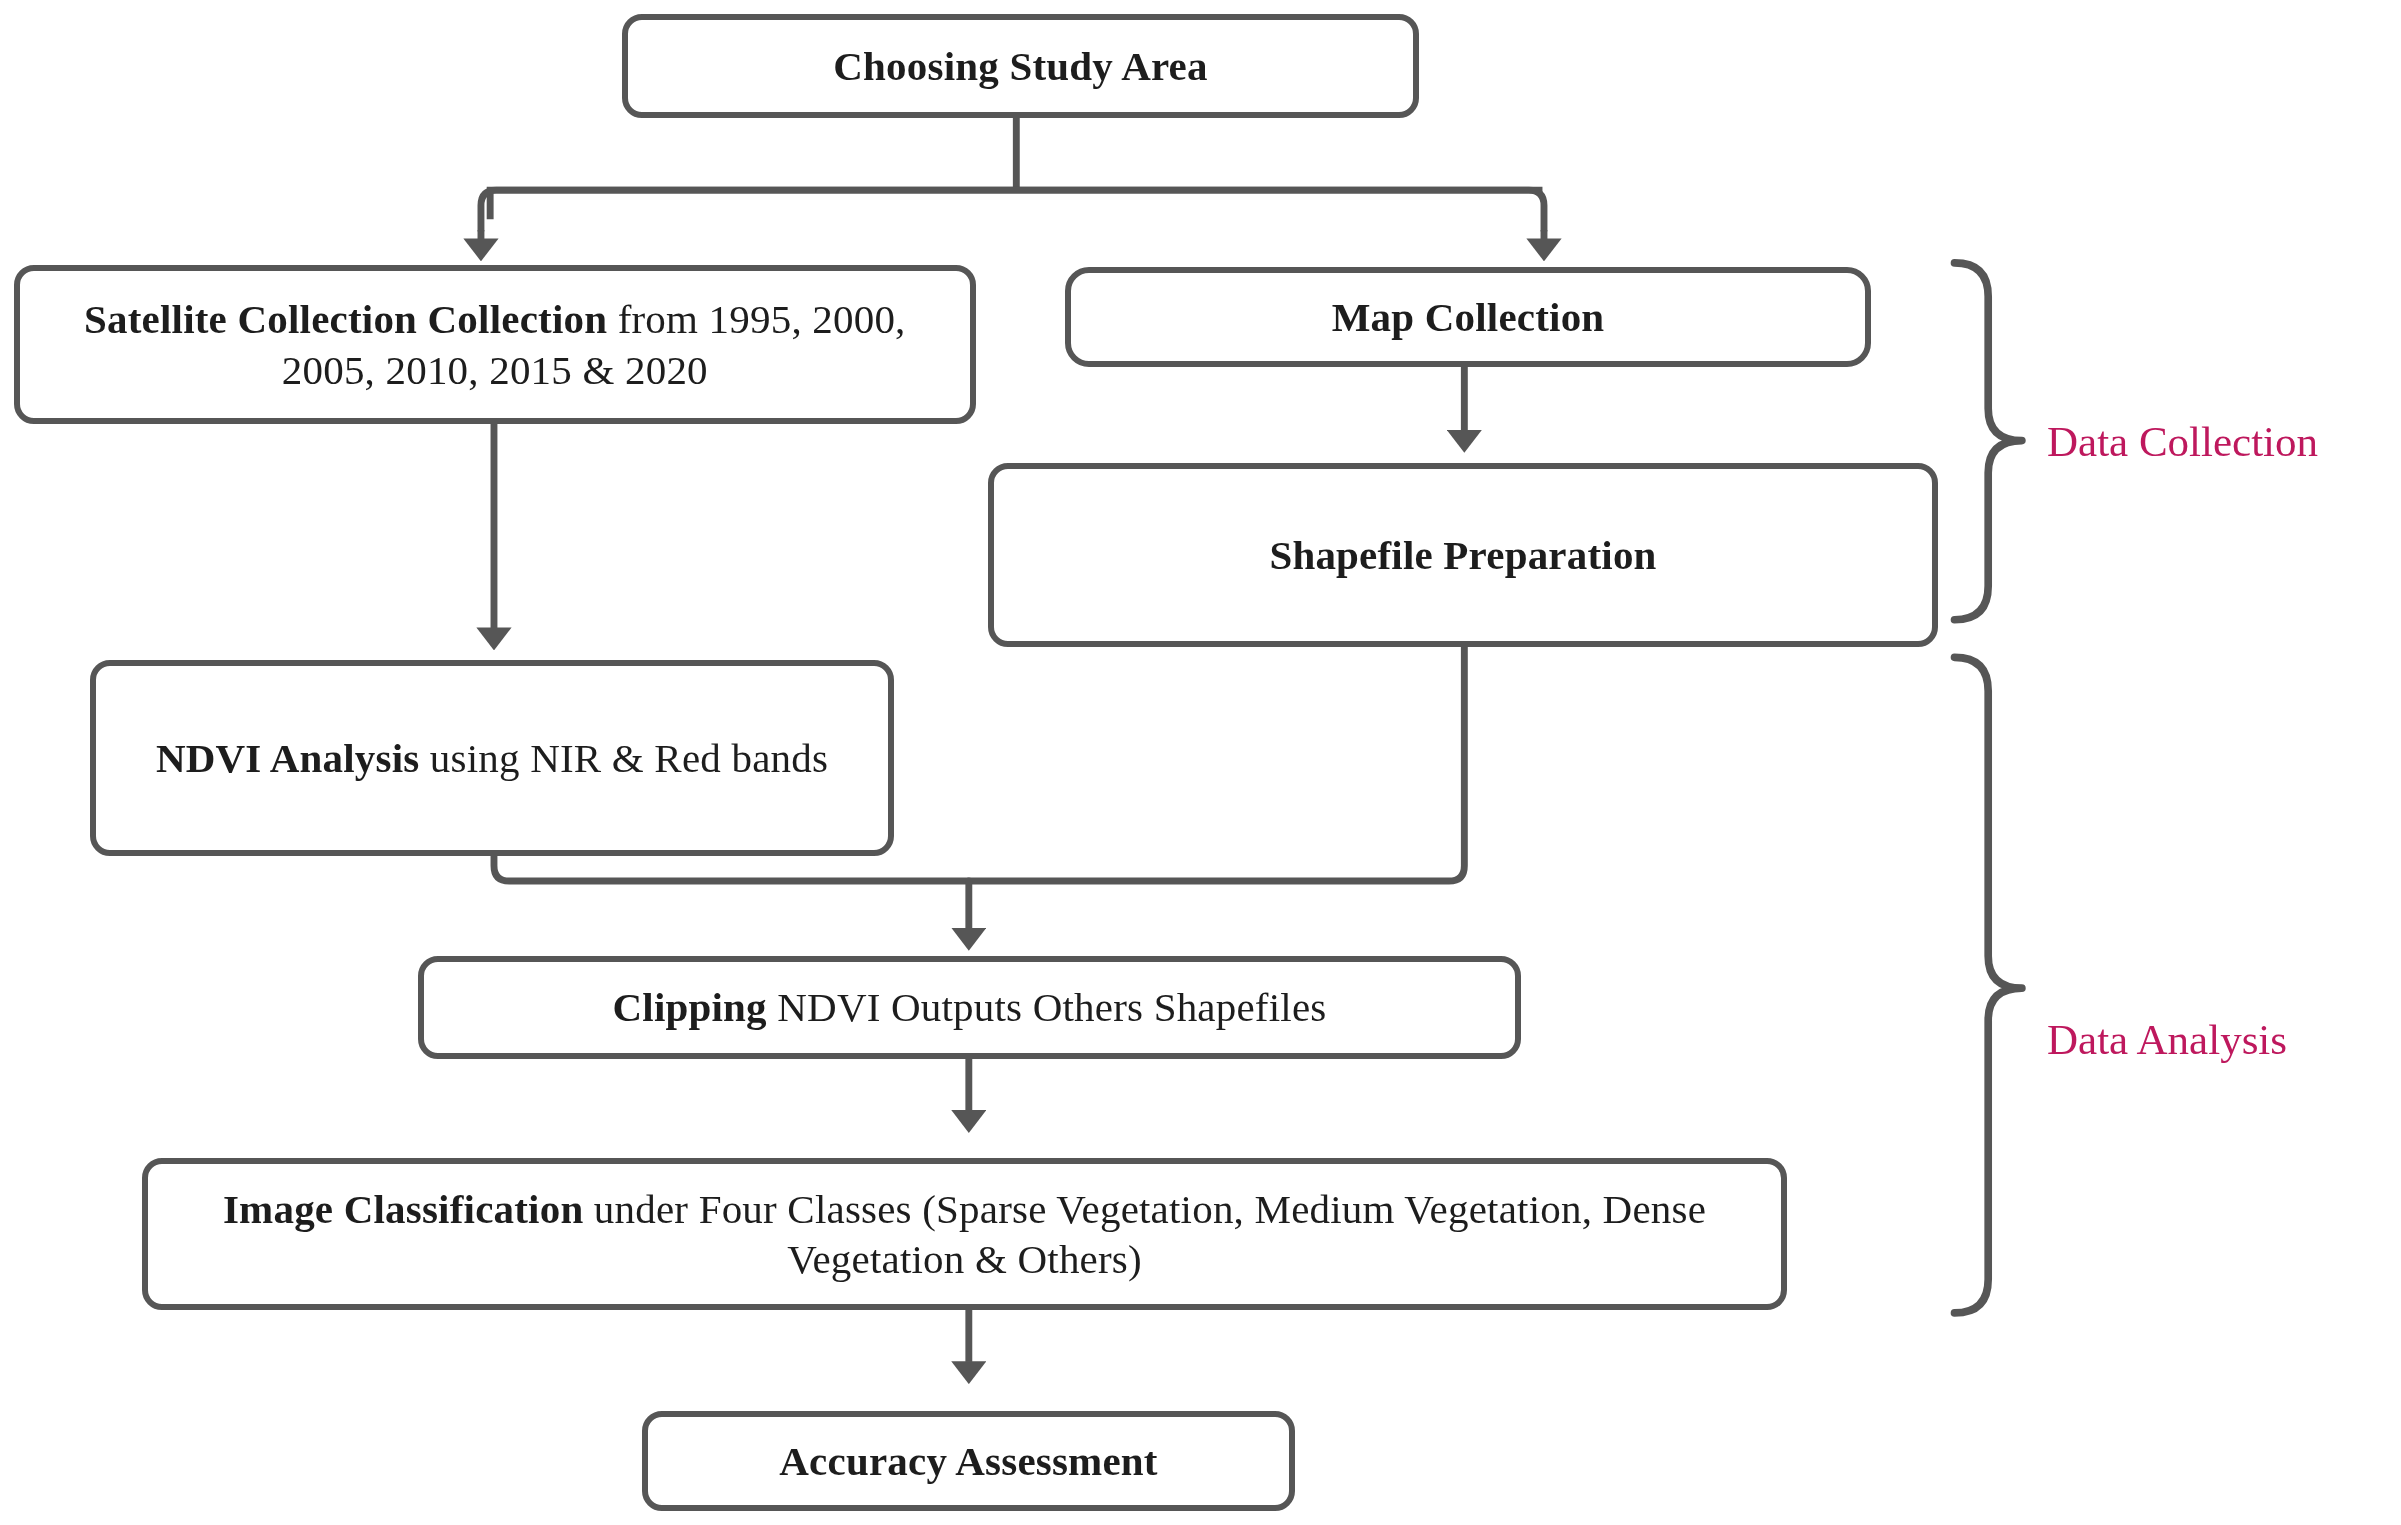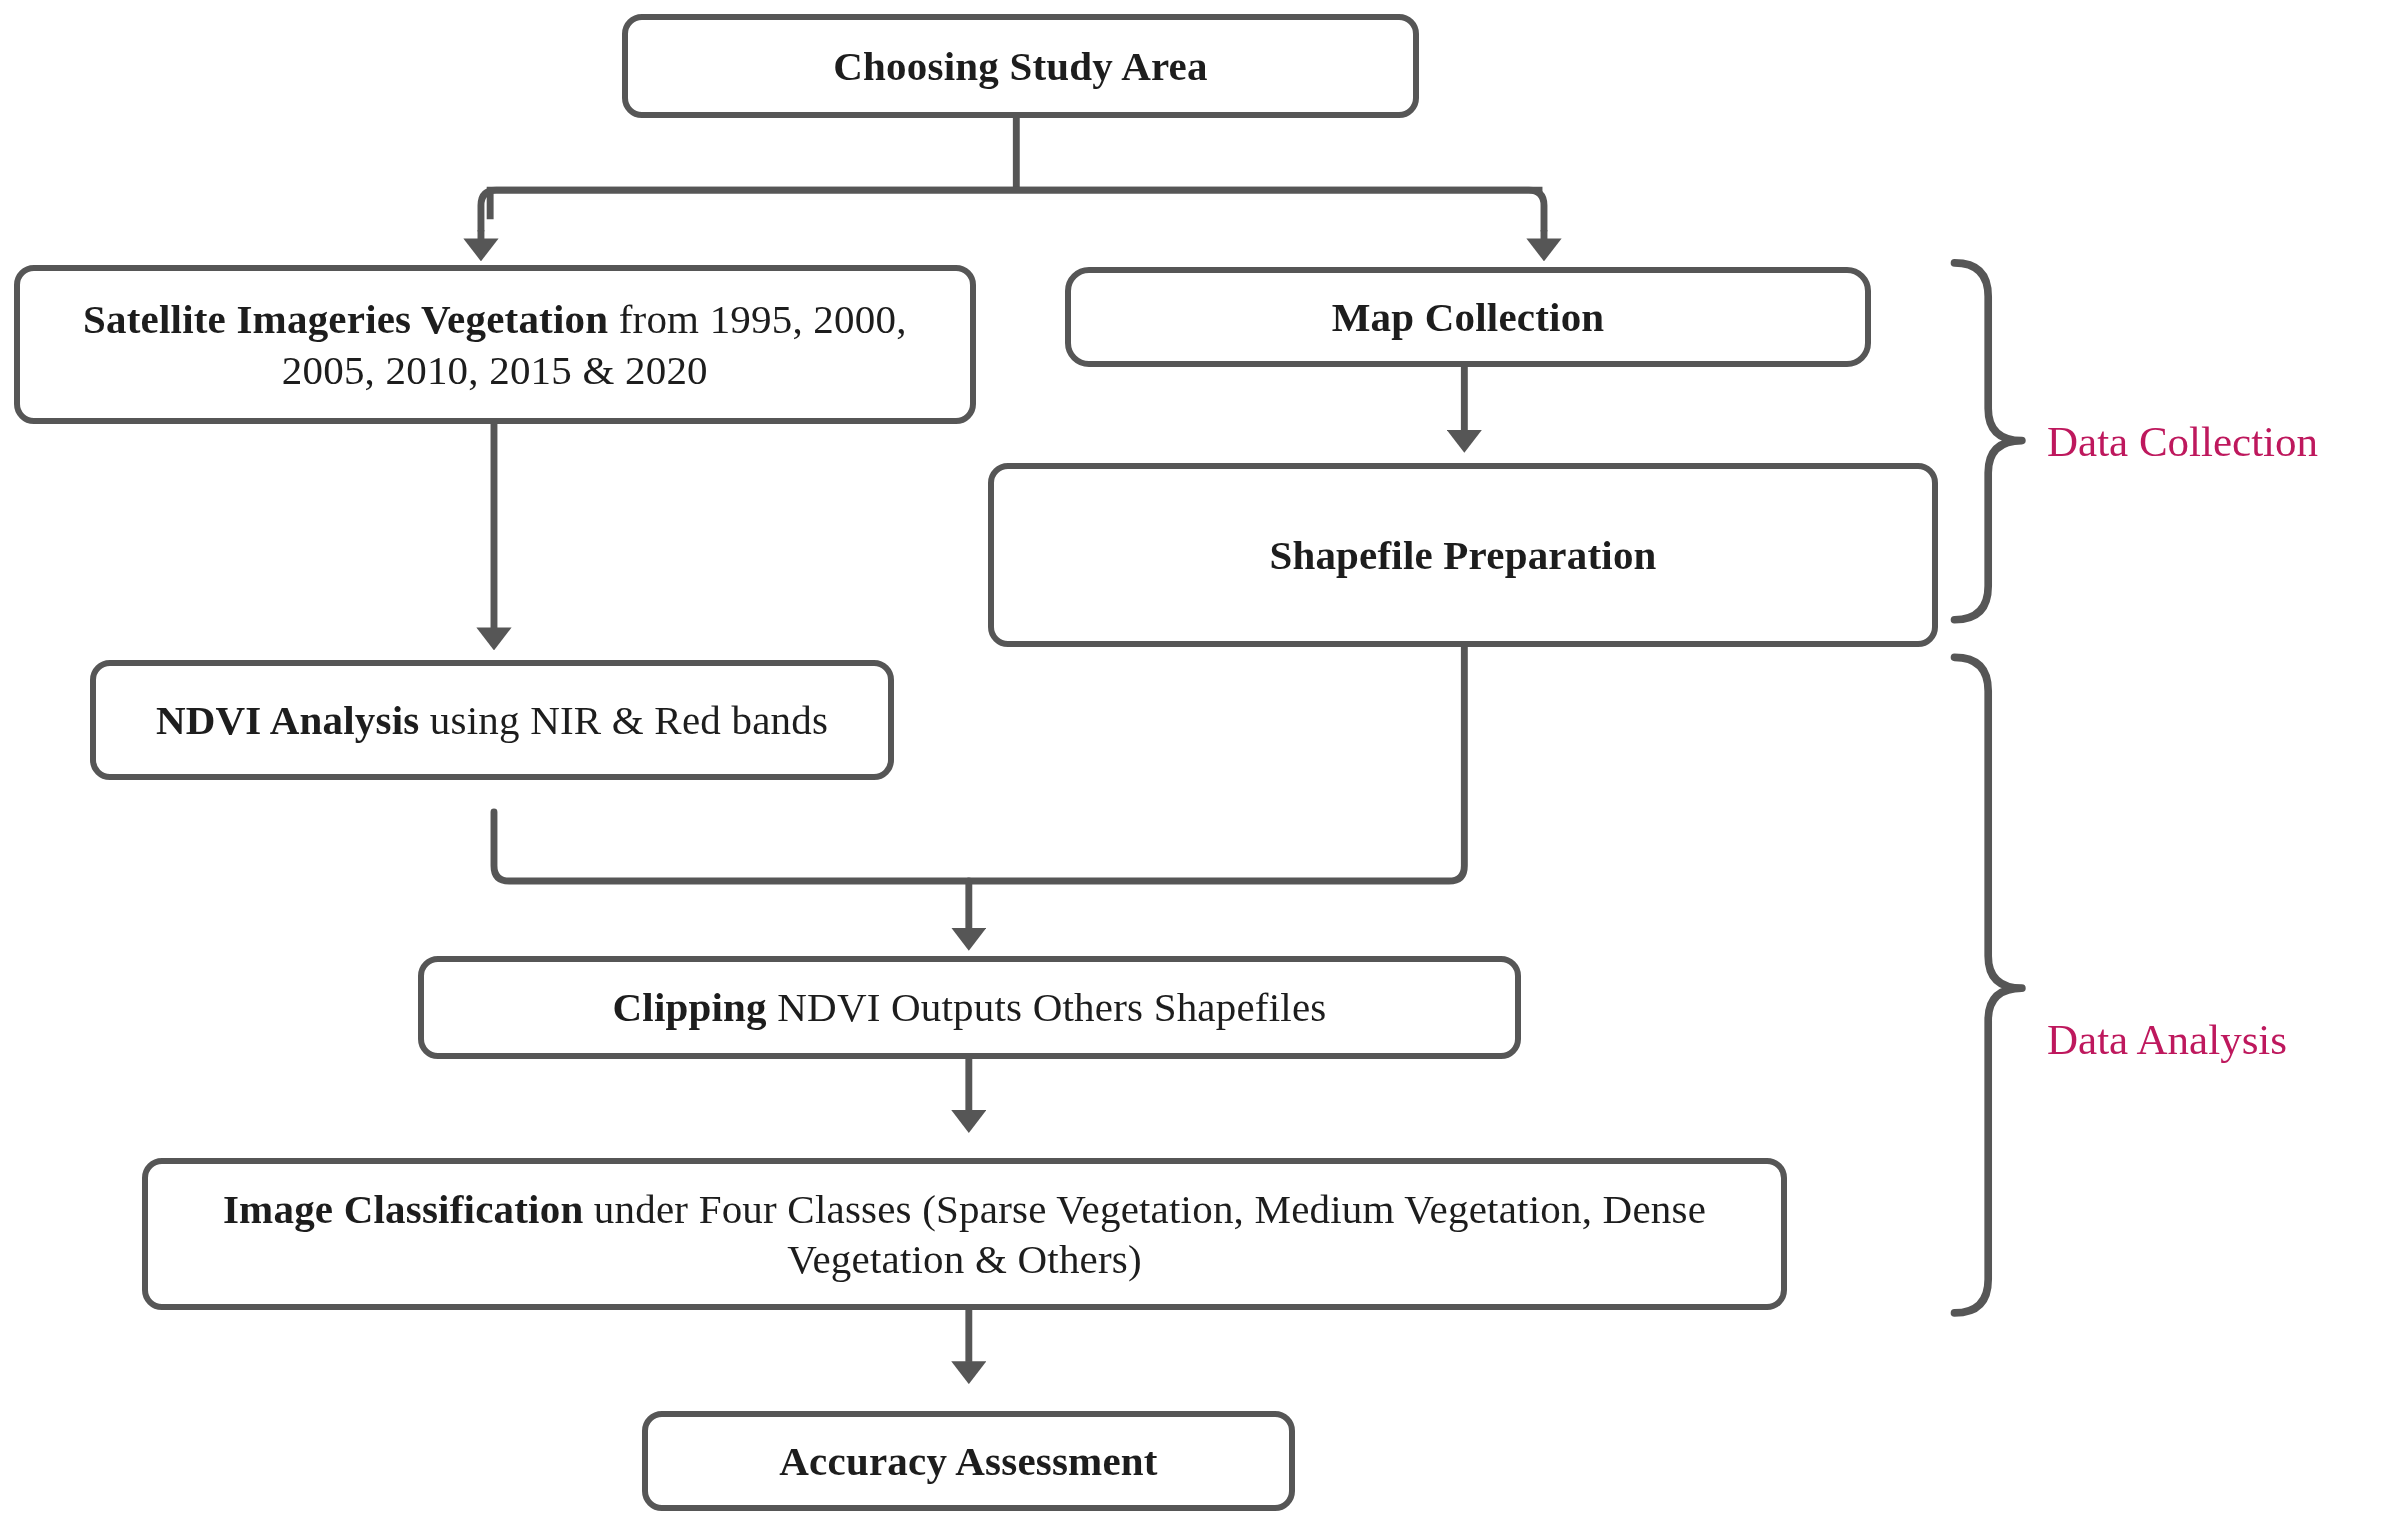--- a/index.html
+++ b/index.html
@@ -94,37 +94,37 @@
   </svg>
 
   <div class="node" style="left:622px; top:13.8px; width:797px; height:104px;">
     <span class="txt">
       <b>Choosing Study Area</b><span></span>
     </span>
   </div>
 
   <div class="node" style="left:13.8px; top:265px; width:962px; height:159px;">
     <span class="txt">
-      <b>Satellite Imageries Vegetation</b><span> from 1995, 2000, 2005, 2010, 2015 &amp; 2020</span>
+      <b>Satellite Collection Collection</b><span> from 1995, 2000, 2005, 2010, 2015 &amp; 2020</span>
     </span>
   </div>
 
   <div class="node" style="left:1065px; top:267px; width:806px; height:100px;border-radius:24px;">
     <span class="txt">
       <b>Map Collection</b><span></span>
     </span>
   </div>
 
   <div class="node" style="left:988px; top:463px; width:950px; height:184px;">
     <span class="txt">
       <b>Shapefile Preparation</b><span></span>
     </span>
   </div>
 
-  <div class="node" style="left:90px; top:660px; width:804px; height:120px;">
+  <div class="node" style="left:90px; top:660px; width:804px; height:196px;">
     <span class="txt">
       <b>NDVI Analysis</b><span> using NIR &amp; Red bands</span>
     </span>
   </div>
 
   <div class="node" style="left:418px; top:956px; width:1103px; height:103px;">
     <span class="txt">
       <b>Clipping</b><span> NDVI Outputs Others Shapefiles</span>
     </span>
   </div>

